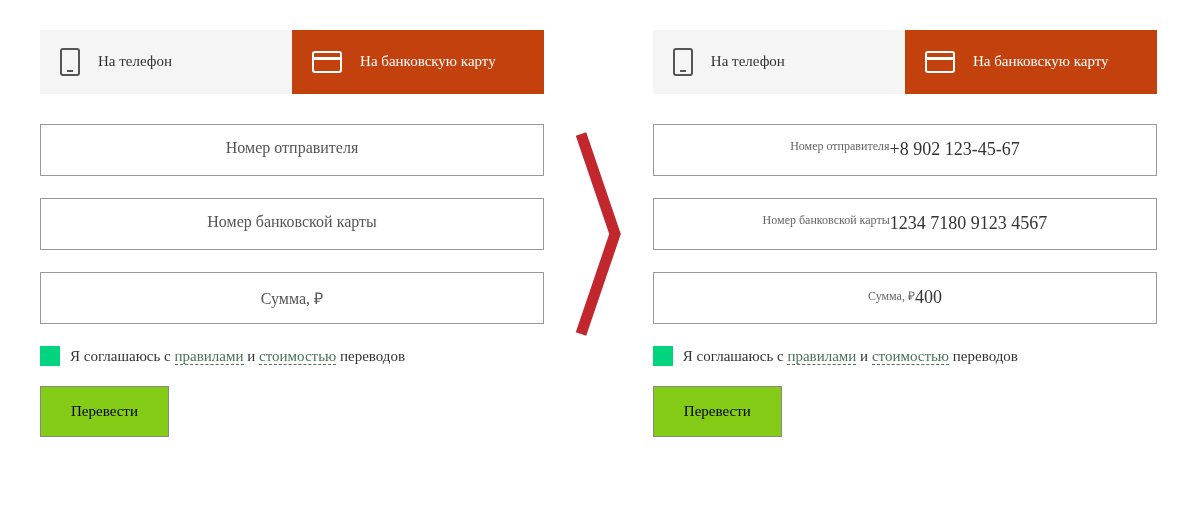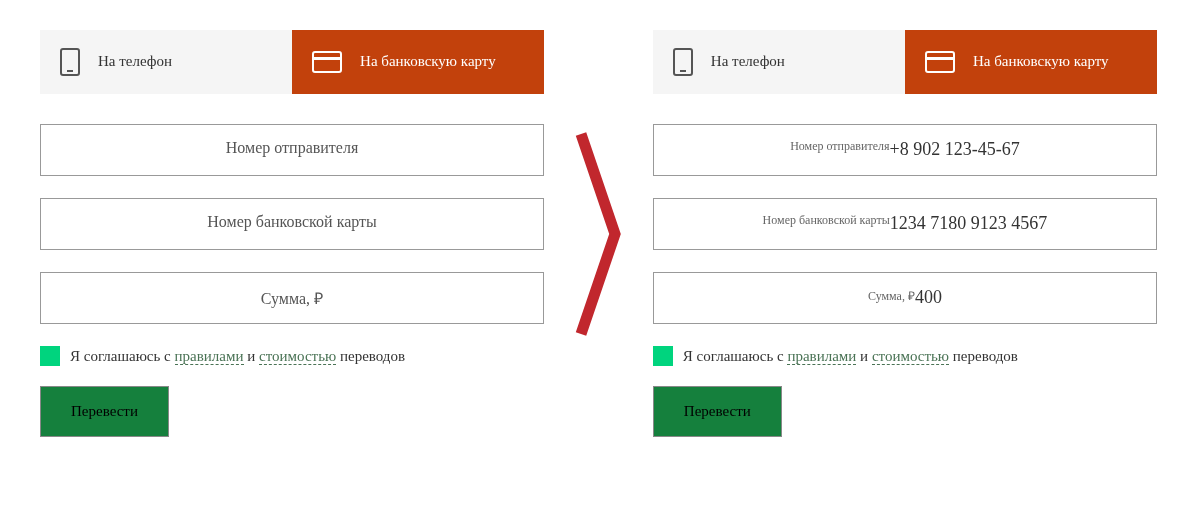--- a/index.html
+++ b/index.html
@@ -115,21 +115,21 @@
   flex-shrink: 0;
   cursor: pointer;
 }
 .link {
   color: #4a7355;
   border-bottom: 1px dashed #4a7355;
   cursor: pointer;
 }
 .submit-btn {
   border: 1px solid #888;
-  background: #15803d;
+  background: #84cc16;
   padding: 16px 30px;
   font-size: 15px;
   font-family: inherit;
   cursor: pointer;
 }
 .arrow {
   width: 110px;
   display: flex;
   justify-content: center;
   align-items: center;

